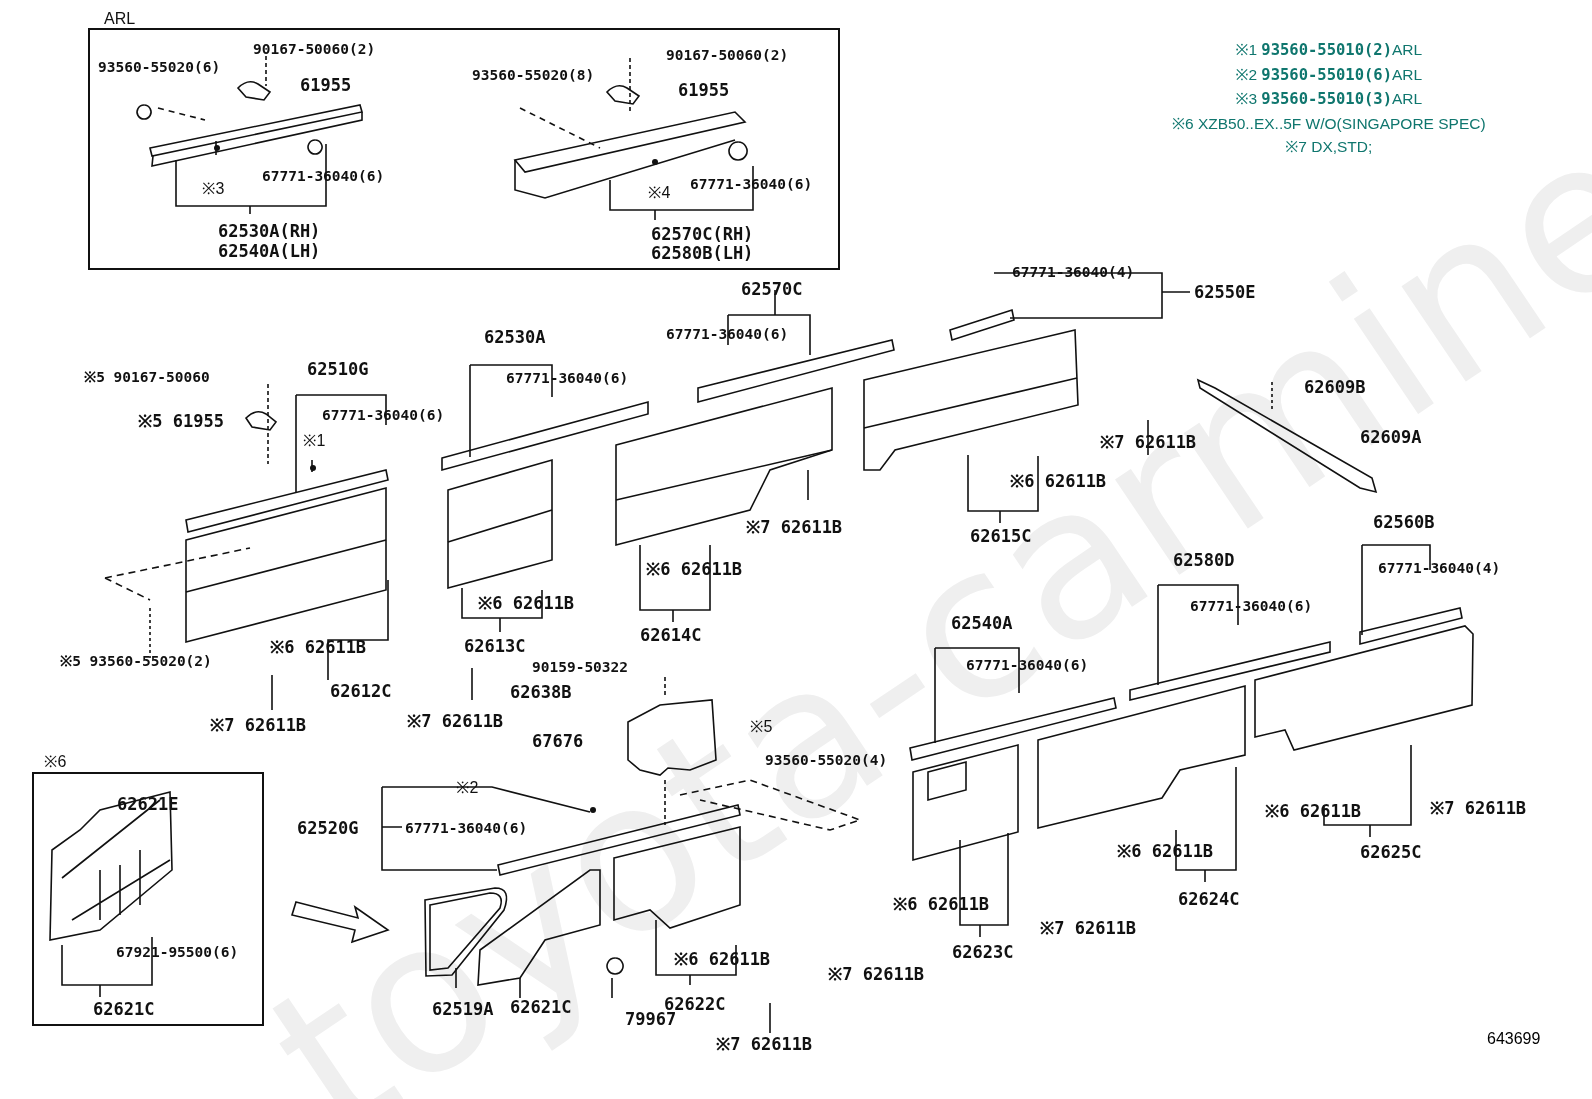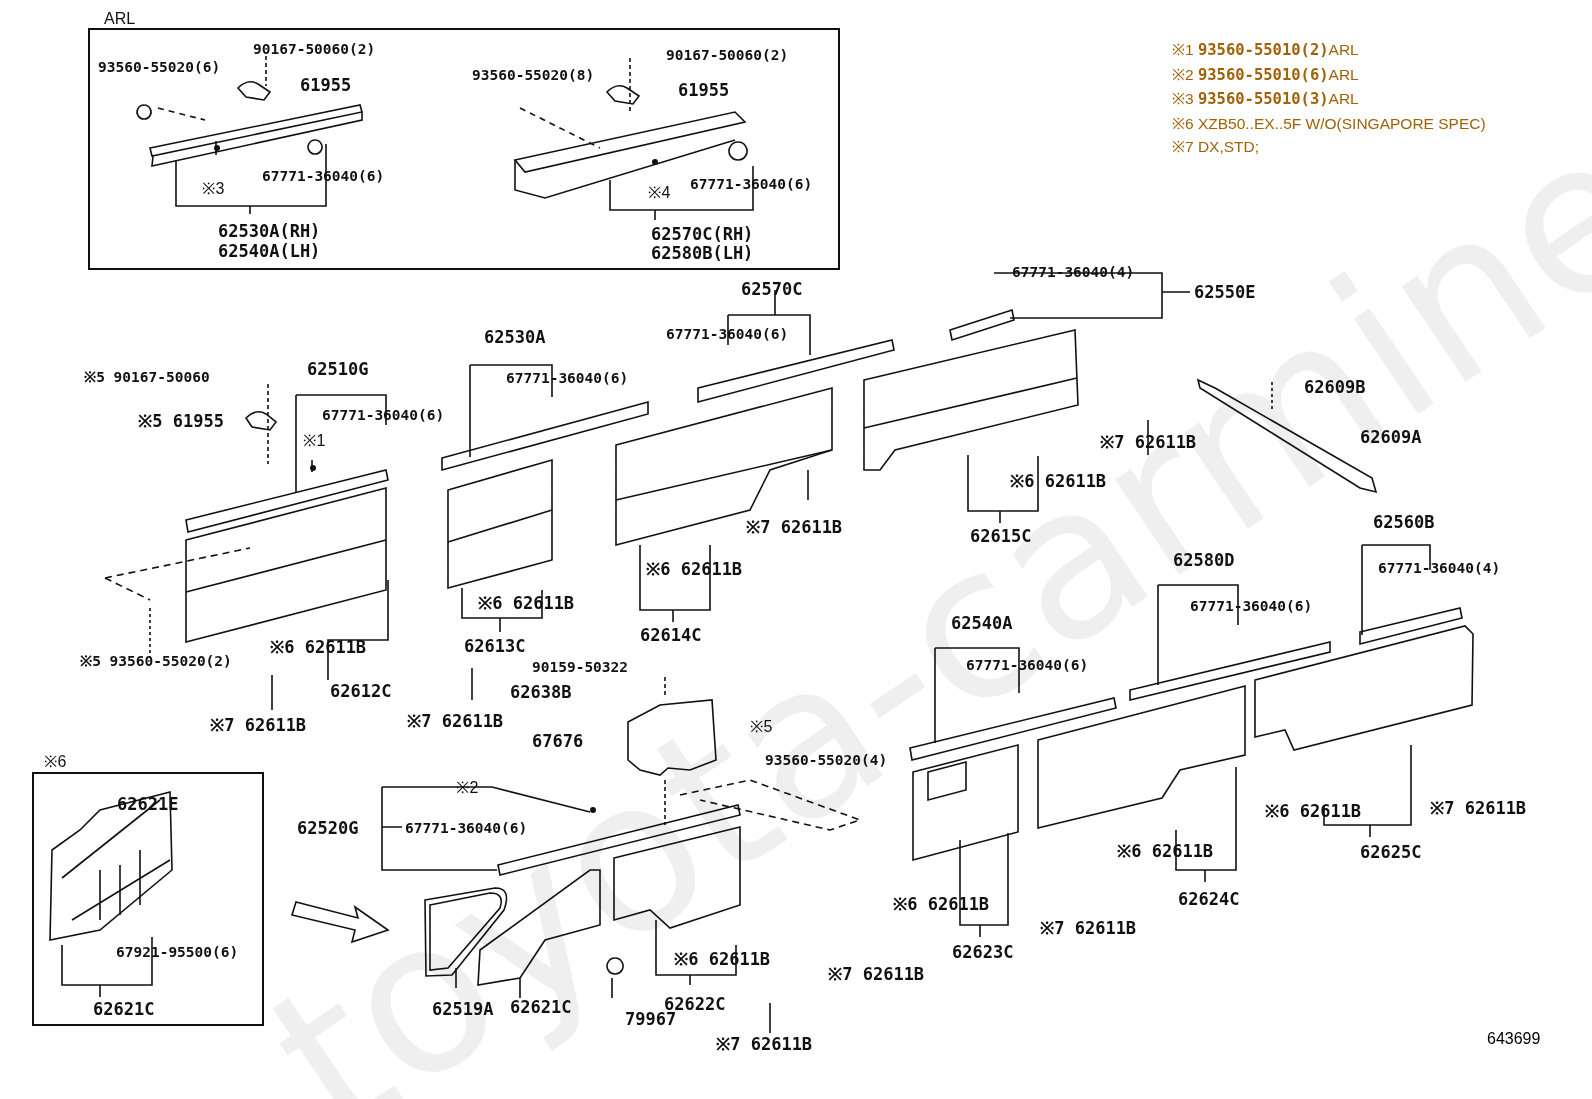--- a/index.html
+++ b/index.html
@@ -3,21 +3,21 @@
 <meta charset="utf-8">
 <style>
   html, body { margin:0; padding:0; background:#ffffff; }
   body { width:1592px; height:1099px; position:relative; overflow:hidden; font-family:"DejaVu Sans Mono", monospace; color:#000; }
   #diagram { position:absolute; left:0; top:0; width:1592px; height:1099px; }
   .lbl { position:absolute; white-space:nowrap; font-family:"DejaVu Sans Mono", "Liberation Mono", monospace; font-weight:bold; font-size:17px; letter-spacing:0px; line-height:18px; color:#111; }
   .lbl.sm { font-size:14.5px; }
   .note { position:absolute; white-space:nowrap; font-family:"Liberation Sans", sans-serif; font-size:16px; line-height:18px; color:#111; }
   .box { position:absolute; border:2px solid #111; }
   .legend { position:absolute; left:1172px; top:38px; }
-  .legend .row { font-family:"Liberation Sans", sans-serif; font-size:15.5px; line-height:23.5px; white-space:nowrap; color:#a16207; }
+  .legend .row { font-family:"Liberation Sans", sans-serif; font-size:15.5px; line-height:23.5px; white-space:nowrap; color:#0f766e;text-align:center; }
   .legend .row b { font-family:"DejaVu Sans Mono", monospace; font-size:15.5px; }
   .watermark { position:absolute; left:180px; top:250px; font-family:"DejaVu Sans", sans-serif; font-size:210px; color:#efefef; transform:rotate(-34deg); transform-origin:left top; white-space:nowrap; pointer-events:none; z-index:0; top:980px; left:230px; }
   svg { position:absolute; left:0; top:0; }
   .figno { position:absolute; left:1487px; top:1030px; font-family:"Liberation Sans", sans-serif; font-size:16px; }
 </style>
 </head>
 <body>
 
 <div id="diagram">
 
@@ -144,21 +144,21 @@
     <div class="row"><span>※3</span> <b>93560-55010(3)</b><span>ARL</span></div>
     <div class="row"><span>※6</span> <span>XZB50..EX..5F  W/O(SINGAPORE SPEC)</span></div>
     <div class="row"><span>※7</span> <span>DX,STD;</span></div>
   </div>
 
   <div class="lbl sm" style="left:84px;top:368px;">※5 90167-50060</div>
   <div class="lbl" style="left:138px;top:412px;">※5 61955</div>
   <div class="lbl" style="left:307px;top:360px;">62510G</div>
   <div class="lbl sm" style="left:322px;top:406px;">67771-36040(6)</div>
   <div class="note" style="left:303px;top:432px;">※1</div>
-  <div class="lbl sm" style="left:80px;top:652px;text-align:right;">※5 93560-55020(2)</div>
+  <div class="lbl sm" style="left:60px;top:652px;text-align:right;">※5 93560-55020(2)</div>
   <div class="lbl" style="left:270px;top:638px;">※6 62611B</div>
   <div class="lbl" style="left:330px;top:682px;">62612C</div>
   <div class="lbl" style="left:210px;top:716px;">※7 62611B</div>
 
   <div class="lbl" style="left:484px;top:328px;">62530A</div>
   <div class="lbl sm" style="left:506px;top:369px;">67771-36040(6)</div>
   <div class="lbl" style="left:478px;top:594px;">※6 62611B</div>
   <div class="lbl" style="left:464px;top:637px;">62613C</div>
   <div class="lbl" style="left:407px;top:712px;">※7 62611B</div>
 

